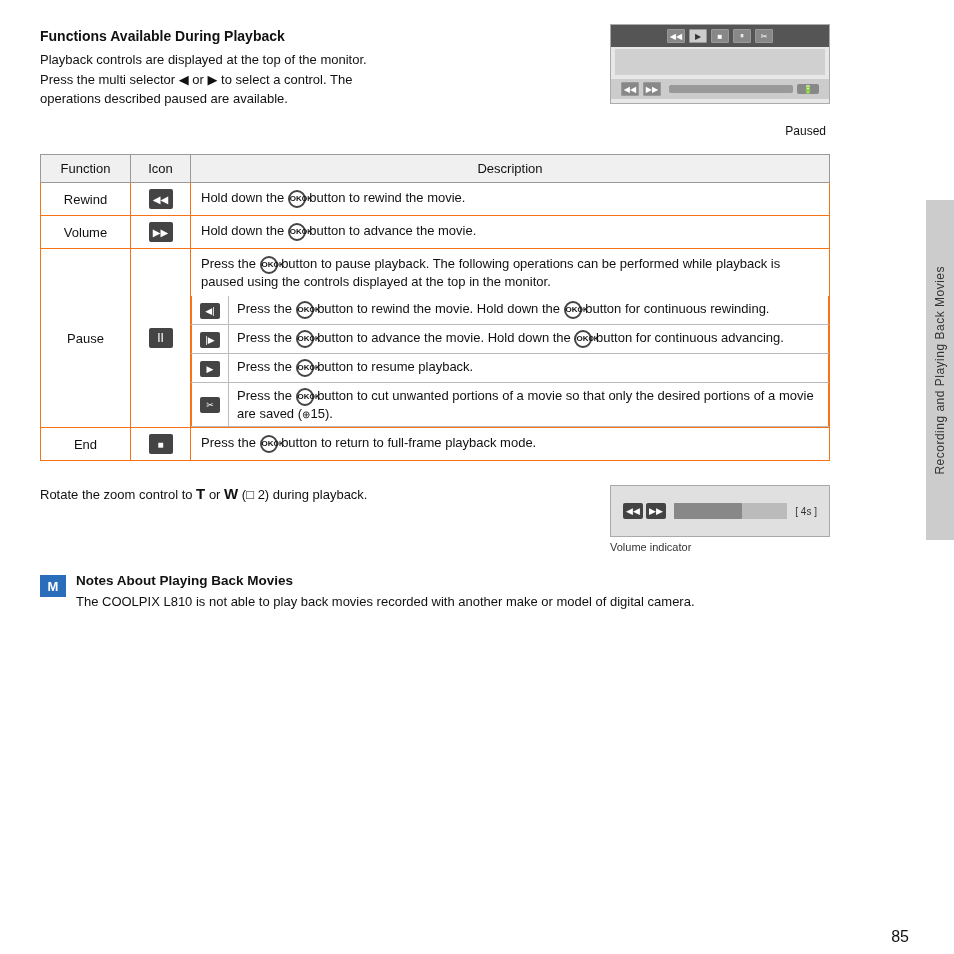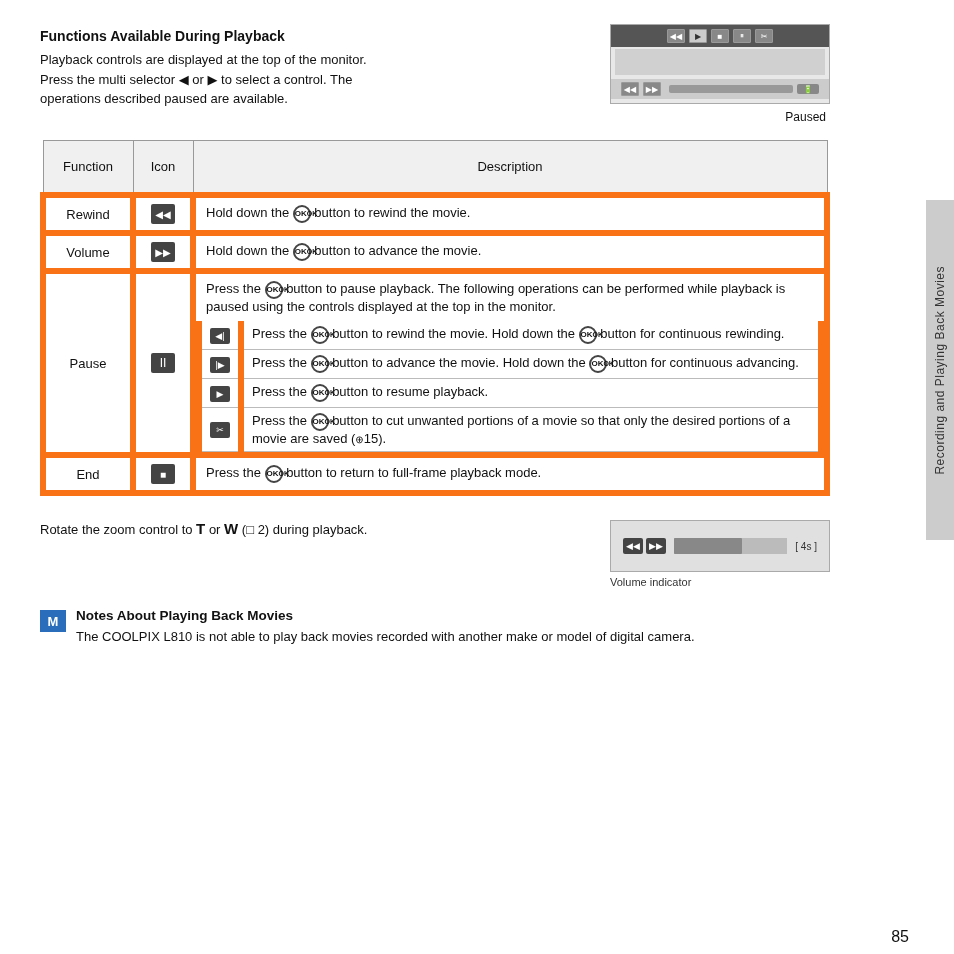--- a/index.html
+++ b/index.html
@@ -79,44 +79,44 @@
       height: 20px;
       margin-top: 4px;
       display: flex;
       align-items: center;
       padding: 0 10px;
       gap: 4px;
     }
     .paused-label {
       font-size: 12px;
       text-align: right;
-      margin-top: 6px;
+      margin-top: 20px;
       padding-right: 4px;
     }
     .screen-gray {
       background: #d0d0d0;
       height: 26px;
       margin: 2px 4px;
     }
     
     .func-table {
       width: 100%;
       border-collapse: collapse;
       margin-bottom: 24px;
       font-size: 13px;
     }
     .func-table th {
       border: 1px solid #999;
-      padding: 18px 10px;
+      padding: 6px 10px;
       background: #f0f0f0;
       font-weight: normal;
       text-align: center;
     }
     .func-table td {
-      border: 6px solid #f97316;
+      border: 1px solid #f97316;
       padding: 6px 10px;
       vertical-align: middle;
     }
     .func-table td.func-name {
       text-align: center;
       font-weight: normal;
       width: 90px;
     }
     .func-table td.icon-cell {
       text-align: center;

